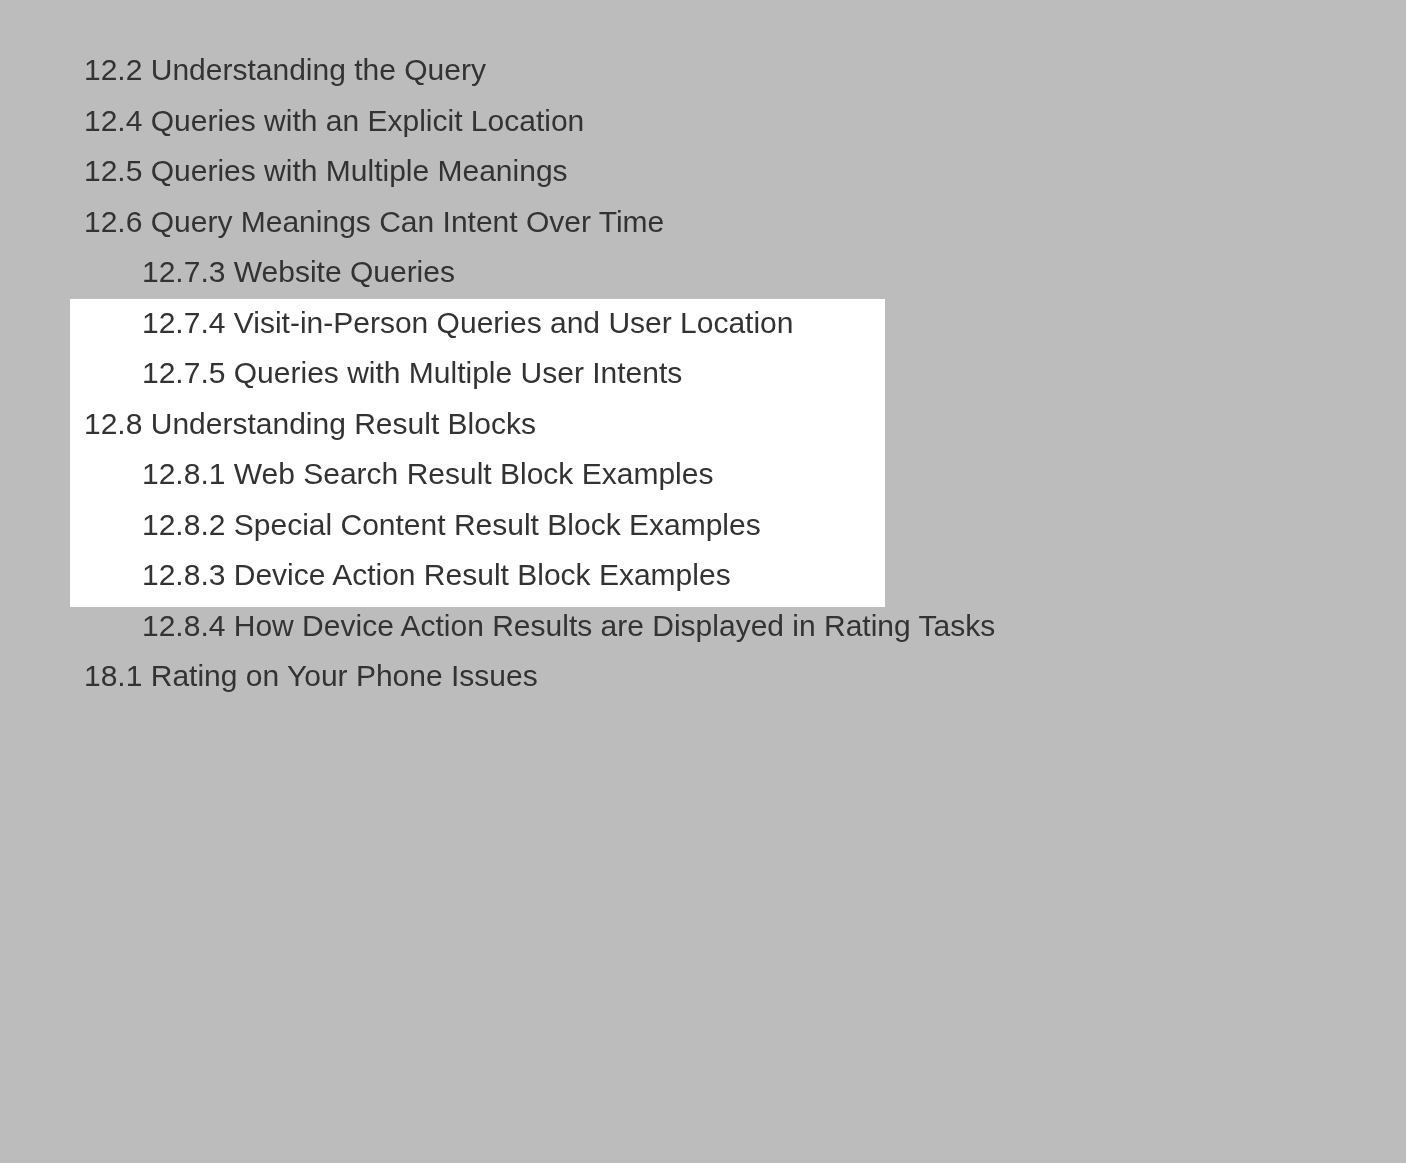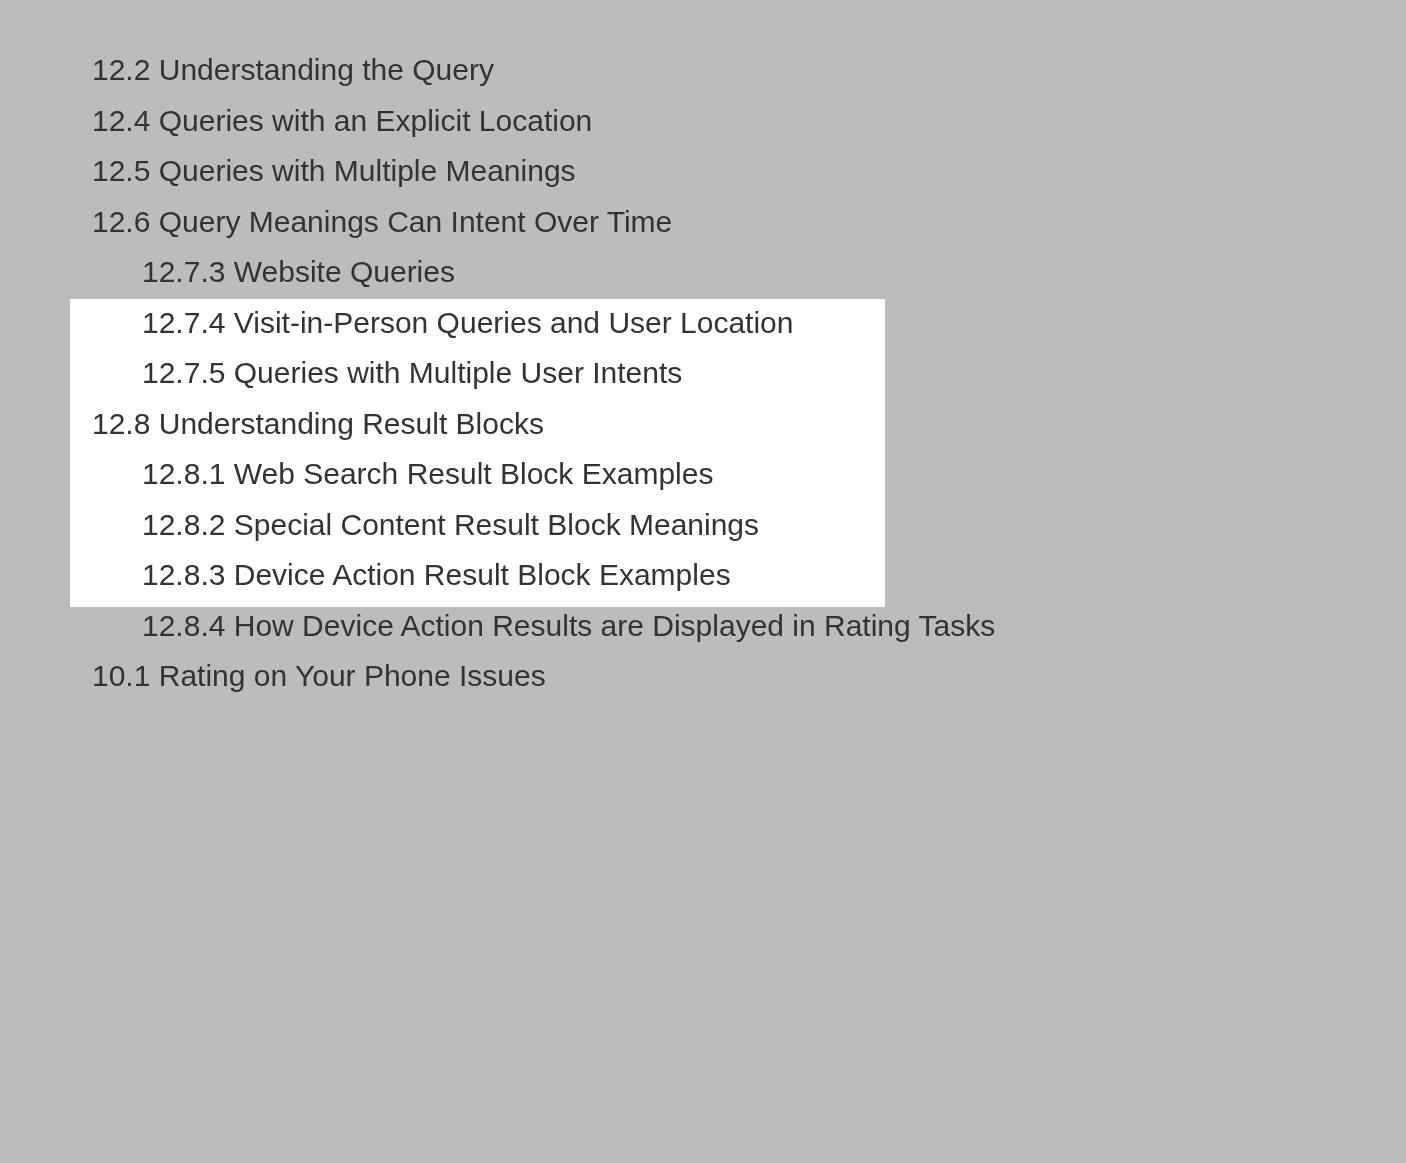--- a/index.html
+++ b/index.html
@@ -31,21 +31,21 @@
       z-index: 0;
     }
     .toc-line {
       position: relative;
       z-index: 1;
       line-height: 1.35;
       margin-bottom: 10px;
       white-space: nowrap;
     }
     .level-1 {
-      margin-left: 12px;
+      margin-left: 4px;
     }
     .level-2 {
       margin-left: 62px;
     }
   </style>
 </head>
 <body>
 
 <div class="toc-container">
   <div class="highlight-box"></div>
@@ -81,27 +81,27 @@
   <div class="toc-line level-1">
     <span>12.8</span>
     <span>Understanding Result Blocks</span>
   </div>
   <div class="toc-line level-2">
     <span>12.8.1</span>
     <span>Web Search Result Block Examples</span>
   </div>
   <div class="toc-line level-2">
     <span>12.8.2</span>
-    <span>Special Content Result Block Meanings</span>
+    <span>Special Content Result Block Examples</span>
   </div>
   <div class="toc-line level-2">
     <span>12.8.3</span>
     <span>Device Action Result Block Examples</span>
   </div>
   <div class="toc-line level-2">
     <span>12.8.4</span>
     <span>How Device Action Results are Displayed in Rating Tasks</span>
   </div>
   <div class="toc-line level-1">
-    <span>10.1</span>
+    <span>18.1</span>
     <span>Rating on Your Phone Issues</span>
   </div>
 </div>
 
 </body></html>

